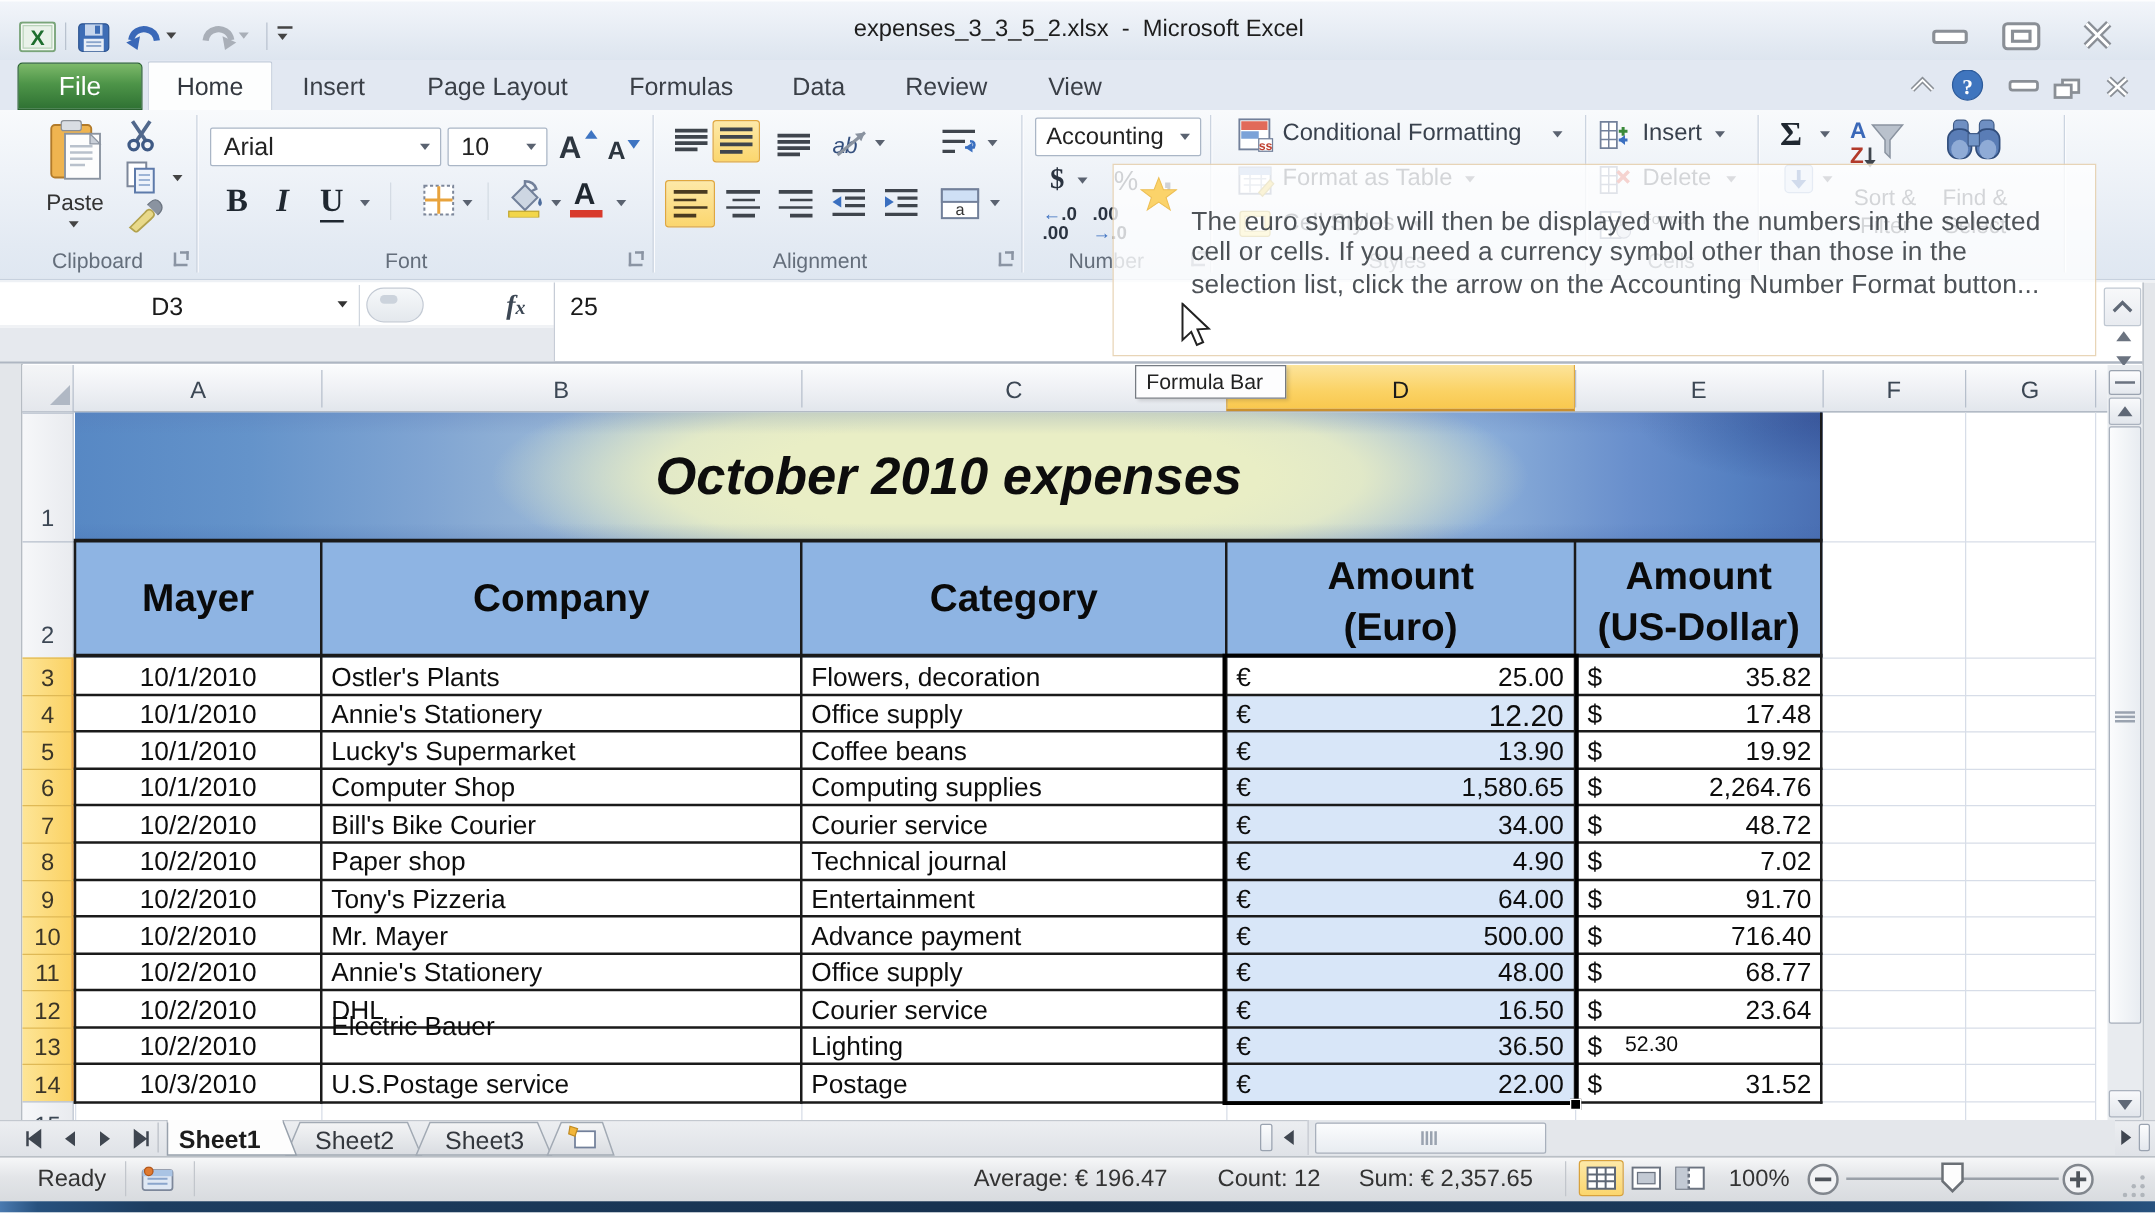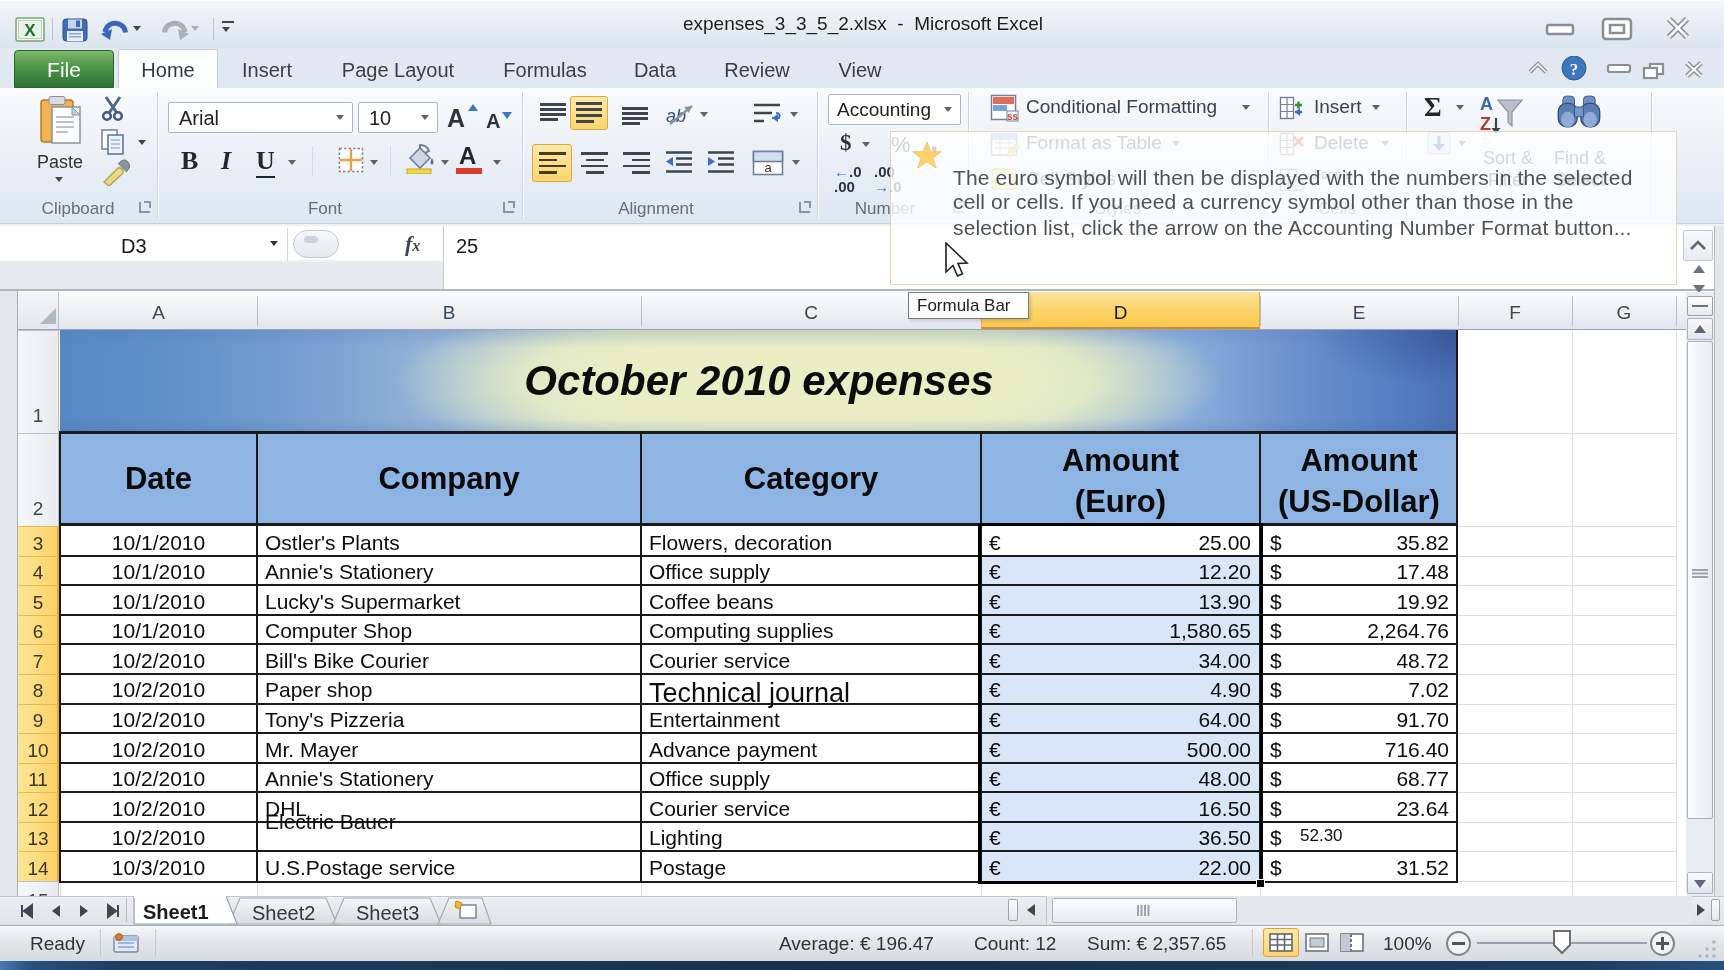--- a/index.html
+++ b/index.html
@@ -426,39 +426,39 @@
 <div class="a" style="left:59px;top:613.8px;width:1399px;height:2px;background:#1a1a1a;"></div>
 <div class="a" style="left:59px;top:643.3px;width:1399px;height:2px;background:#1a1a1a;"></div>
 <div class="a" style="left:59px;top:672.9px;width:1399px;height:2px;background:#1a1a1a;"></div>
 <div class="a" style="left:59px;top:702.5px;width:1399px;height:2px;background:#1a1a1a;"></div>
 <div class="a" style="left:59px;top:732.1px;width:1399px;height:2px;background:#1a1a1a;"></div>
 <div class="a" style="left:59px;top:761.7px;width:1399px;height:2px;background:#1a1a1a;"></div>
 <div class="a" style="left:59px;top:791.2px;width:1399px;height:2px;background:#1a1a1a;"></div>
 <div class="a" style="left:59px;top:820.8px;width:1399px;height:2px;background:#1a1a1a;"></div>
 <div class="a" style="left:59px;top:850.4px;width:1399px;height:2px;background:#1a1a1a;"></div>
 <div class="a" style="left:59px;top:881px;width:1399px;height:2px;background:#1a1a1a;"></div>
-<div style="position:absolute;font-weight:bold;font-size:31px;color:#0a0a0a;text-align:center;white-space:nowrap;z-index:6;left:60px;top:461px;width:197px;">Date</div>
+<div style="position:absolute;font-weight:bold;font-size:31px;color:#0a0a0a;text-align:center;white-space:nowrap;z-index:6;left:60px;top:461px;width:197px;">Mayer</div>
 <div style="position:absolute;font-weight:bold;font-size:31px;color:#0a0a0a;text-align:center;white-space:nowrap;z-index:6;left:257px;top:461px;width:384px;">Company</div>
 <div style="position:absolute;font-weight:bold;font-size:31px;color:#0a0a0a;text-align:center;white-space:nowrap;z-index:6;left:641px;top:461px;width:340px;">Category</div>
 <div style="position:absolute;font-weight:bold;font-size:31px;color:#0a0a0a;text-align:center;white-space:nowrap;z-index:6;left:981px;top:443px;width:279px;">Amount</div>
 <div style="position:absolute;font-weight:bold;font-size:31px;color:#0a0a0a;text-align:center;white-space:nowrap;z-index:6;left:981px;top:484px;width:279px;">(Euro)</div>
 <div style="position:absolute;font-weight:bold;font-size:31px;color:#0a0a0a;text-align:center;white-space:nowrap;z-index:6;left:1260px;top:443px;width:198px;">Amount</div>
 <div style="position:absolute;font-weight:bold;font-size:31px;color:#0a0a0a;text-align:center;white-space:nowrap;z-index:6;left:1260px;top:484px;width:198px;">(US-Dollar)</div>
 <div style="position:absolute;font-size:21px;color:#0d0d0d;white-space:nowrap;z-index:6;left:60px;top:530.5px;width:197px;text-align:center;">10/1/2010</div>
 <div style="position:absolute;font-size:21px;color:#0d0d0d;white-space:nowrap;z-index:6;left:265px;top:530.5px;">Ostler's Plants</div>
 <div style="position:absolute;font-size:21px;color:#0d0d0d;white-space:nowrap;z-index:6;left:649px;top:530.5px;">Flowers, decoration</div>
 <div style="position:absolute;font-size:21px;color:#0d0d0d;white-space:nowrap;z-index:6;left:989px;top:530.5px;">€</div>
 <div style="position:absolute;font-size:21px;color:#0d0d0d;white-space:nowrap;z-index:6;left:1050px;top:530.5px;width:201px;text-align:right;">25.00</div>
 <div style="position:absolute;font-size:21px;color:#0d0d0d;white-space:nowrap;z-index:6;left:1270px;top:530.5px;">$</div>
 <div style="position:absolute;font-size:21px;color:#0d0d0d;white-space:nowrap;z-index:6;left:1300px;top:530.5px;width:149px;text-align:right;">35.82</div>
 <div style="position:absolute;font-size:21px;color:#0d0d0d;white-space:nowrap;z-index:6;left:60px;top:560.1px;width:197px;text-align:center;">10/1/2010</div>
 <div style="position:absolute;font-size:21px;color:#0d0d0d;white-space:nowrap;z-index:6;left:265px;top:560.1px;">Annie's Stationery</div>
 <div style="position:absolute;font-size:21px;color:#0d0d0d;white-space:nowrap;z-index:6;left:649px;top:560.1px;">Office supply</div>
 <div style="position:absolute;font-size:21px;color:#0d0d0d;white-space:nowrap;z-index:6;left:989px;top:560.1px;">€</div>
-<div style="position:absolute;font-size:21px;color:#0d0d0d;white-space:nowrap;z-index:6;left:1050px;top:560.1px;width:201px;text-align:right;">12.20</div>
+<div style="position:absolute;font-size:24px;color:#0d0d0d;white-space:nowrap;z-index:6;left:1050px;top:560.1px;width:201px;text-align:right;">12.20</div>
 <div style="position:absolute;font-size:21px;color:#0d0d0d;white-space:nowrap;z-index:6;left:1270px;top:560.1px;">$</div>
 <div style="position:absolute;font-size:21px;color:#0d0d0d;white-space:nowrap;z-index:6;left:1300px;top:560.1px;width:149px;text-align:right;">17.48</div>
 <div style="position:absolute;font-size:21px;color:#0d0d0d;white-space:nowrap;z-index:6;left:60px;top:589.7px;width:197px;text-align:center;">10/1/2010</div>
 <div style="position:absolute;font-size:21px;color:#0d0d0d;white-space:nowrap;z-index:6;left:265px;top:589.7px;">Lucky's Supermarket</div>
 <div style="position:absolute;font-size:21px;color:#0d0d0d;white-space:nowrap;z-index:6;left:649px;top:589.7px;">Coffee beans</div>
 <div style="position:absolute;font-size:21px;color:#0d0d0d;white-space:nowrap;z-index:6;left:989px;top:589.7px;">€</div>
 <div style="position:absolute;font-size:21px;color:#0d0d0d;white-space:nowrap;z-index:6;left:1050px;top:589.7px;width:201px;text-align:right;">13.90</div>
 <div style="position:absolute;font-size:21px;color:#0d0d0d;white-space:nowrap;z-index:6;left:1270px;top:589.7px;">$</div>
 <div style="position:absolute;font-size:21px;color:#0d0d0d;white-space:nowrap;z-index:6;left:1300px;top:589.7px;width:149px;text-align:right;">19.92</div>
 <div style="position:absolute;font-size:21px;color:#0d0d0d;white-space:nowrap;z-index:6;left:60px;top:619.2px;width:197px;text-align:center;">10/1/2010</div>
@@ -470,21 +470,21 @@
 <div style="position:absolute;font-size:21px;color:#0d0d0d;white-space:nowrap;z-index:6;left:1300px;top:619.2px;width:149px;text-align:right;">2,264.76</div>
 <div style="position:absolute;font-size:21px;color:#0d0d0d;white-space:nowrap;z-index:6;left:60px;top:648.8px;width:197px;text-align:center;">10/2/2010</div>
 <div style="position:absolute;font-size:21px;color:#0d0d0d;white-space:nowrap;z-index:6;left:265px;top:648.8px;">Bill's Bike Courier</div>
 <div style="position:absolute;font-size:21px;color:#0d0d0d;white-space:nowrap;z-index:6;left:649px;top:648.8px;">Courier service</div>
 <div style="position:absolute;font-size:21px;color:#0d0d0d;white-space:nowrap;z-index:6;left:989px;top:648.8px;">€</div>
 <div style="position:absolute;font-size:21px;color:#0d0d0d;white-space:nowrap;z-index:6;left:1050px;top:648.8px;width:201px;text-align:right;">34.00</div>
 <div style="position:absolute;font-size:21px;color:#0d0d0d;white-space:nowrap;z-index:6;left:1270px;top:648.8px;">$</div>
 <div style="position:absolute;font-size:21px;color:#0d0d0d;white-space:nowrap;z-index:6;left:1300px;top:648.8px;width:149px;text-align:right;">48.72</div>
 <div style="position:absolute;font-size:21px;color:#0d0d0d;white-space:nowrap;z-index:6;left:60px;top:678.4px;width:197px;text-align:center;">10/2/2010</div>
 <div style="position:absolute;font-size:21px;color:#0d0d0d;white-space:nowrap;z-index:6;left:265px;top:678.4px;">Paper shop</div>
-<div style="position:absolute;font-size:27px;color:#0d0d0d;white-space:nowrap;z-index:6;left:649px;top:678.4px;">Technical journal</div>
+<div style="position:absolute;font-size:21px;color:#0d0d0d;white-space:nowrap;z-index:6;left:649px;top:678.4px;">Technical journal</div>
 <div style="position:absolute;font-size:21px;color:#0d0d0d;white-space:nowrap;z-index:6;left:989px;top:678.4px;">€</div>
 <div style="position:absolute;font-size:21px;color:#0d0d0d;white-space:nowrap;z-index:6;left:1050px;top:678.4px;width:201px;text-align:right;">4.90</div>
 <div style="position:absolute;font-size:21px;color:#0d0d0d;white-space:nowrap;z-index:6;left:1270px;top:678.4px;">$</div>
 <div style="position:absolute;font-size:21px;color:#0d0d0d;white-space:nowrap;z-index:6;left:1300px;top:678.4px;width:149px;text-align:right;">7.02</div>
 <div style="position:absolute;font-size:21px;color:#0d0d0d;white-space:nowrap;z-index:6;left:60px;top:708.0px;width:197px;text-align:center;">10/2/2010</div>
 <div style="position:absolute;font-size:21px;color:#0d0d0d;white-space:nowrap;z-index:6;left:265px;top:708.0px;">Tony's Pizzeria</div>
 <div style="position:absolute;font-size:21px;color:#0d0d0d;white-space:nowrap;z-index:6;left:649px;top:708.0px;">Entertainment</div>
 <div style="position:absolute;font-size:21px;color:#0d0d0d;white-space:nowrap;z-index:6;left:989px;top:708.0px;">€</div>
 <div style="position:absolute;font-size:21px;color:#0d0d0d;white-space:nowrap;z-index:6;left:1050px;top:708.0px;width:201px;text-align:right;">64.00</div>
 <div style="position:absolute;font-size:21px;color:#0d0d0d;white-space:nowrap;z-index:6;left:1270px;top:708.0px;">$</div>

